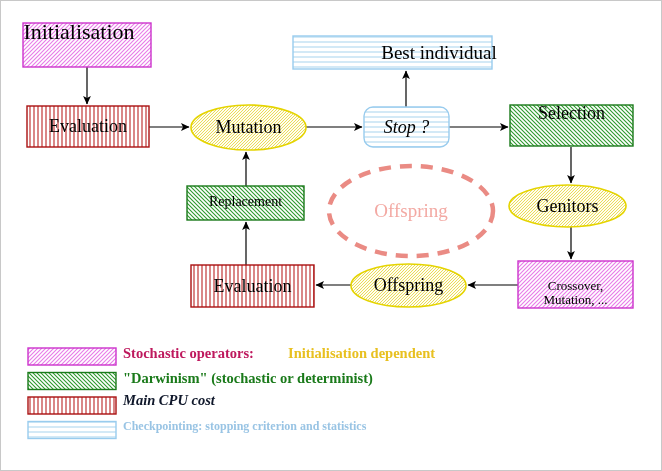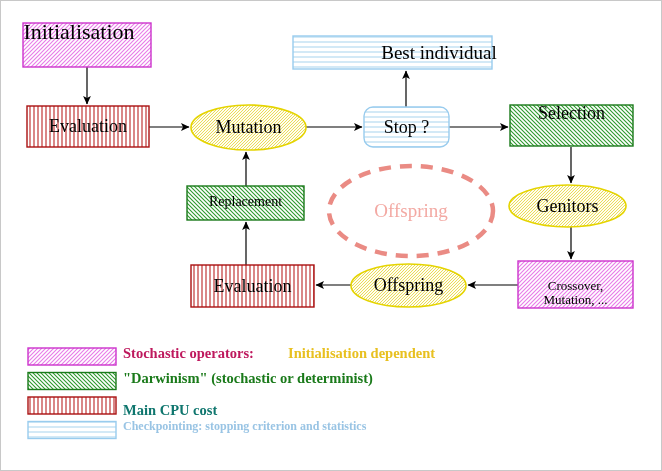--- a/index.html
+++ b/index.html
@@ -107,30 +107,30 @@
         <rect x="27" y="371.5" width="88" height="17" fill="url(#pat-diagonal-down-green)" stroke="#1a7a1a" stroke-width="1.4"></rect>
         <rect x="27" y="396" width="88" height="17" fill="url(#pat-vertical-red)" stroke="#aa1111" stroke-width="1.4"></rect>
         <rect x="27" y="420.5" width="88" height="17" fill="url(#pat-horizontal-blue)" stroke="#99ccee" stroke-width="1.4"></rect>
       </g>
   </svg>
   <div id="labels-layer">
       <div class="node-label" style="left: 22px; top: 9px; width: 112px; height: 44px; font-size: 22px;">Initialisation</div>
       <div class="node-label" style="left: 26px; top: 105px; width: 122px; height: 41px; font-size: 18px;">Evaluation</div>
       <div class="node-label" style="left: 190px; top: 104px; width: 115px; height: 45px; font-size: 18px;">Mutation</div>
       <div class="node-label" style="left: 292px; top: 35px; width: 238px; height: 33px; font-size: 19px; margin-left: 27px;">Best individual</div>
-      <div class="node-label" style="left: 363px; top: 106px; width: 85px; height: 40px; font-size: 18px;">Stop ?</div>
+      <div class="node-label" style="left: 363px; top: 106px; width: 85px; height: 40px; font-size: 18px; font-style: italic;">Stop ?</div>
       <div class="node-label" style="left: 509px; top: 92px; width: 123px; height: 41px; font-size: 18px;">Selection</div>
       <div class="node-label" style="left: 186px; top: 185px; width: 117px; height: 32px; font-size: 14px;">Replacement</div>
       <div class="node-label" style="left: 328px; top: 165px; width: 164px; height: 90px; font-size: 19px; color: rgb(243, 169, 163);">Offspring</div>
       <div class="node-label" style="left: 508px; top: 184px; width: 117px; height: 42px; font-size: 18px;">Genitors</div>
       <div class="node-label" style="left: 190px; top: 264px; width: 123px; height: 42px; font-size: 18px;">Evaluation</div>
       <div class="node-label" style="left: 350px; top: 263px; width: 115px; height: 43px; font-size: 18px;">Offspring</div>
       <div class="node-label" style="left: 517px; top: 260px; width: 115px; height: 64px; font-size: 13px;">Crossover,
 Mutation, ...</div>
     </div>
   <div id="legend-layer">
       <div class="legend-text" style="left: 122px; top: 344px; font-size: 14.5px; color: #be185d;">Stochastic operators:</div>
       <div class="legend-text" style="left: 287px; top: 344px; font-size: 14.5px; color: rgb(232, 192, 32);">Initialisation dependent</div>
       <div class="legend-text" style="left: 122px; top: 368.5px; font-size: 14.5px; color: rgb(26, 122, 26);">"Darwinism" (stochastic or determinist)</div>
-      <div class="legend-text" style="left: 122px; top: 401px; font-size: 14.5px; color: #0f766e;">Main CPU cost</div>
+      <div class="legend-text" style="left: 122px; top: 391px; font-size: 14.5px; color: #0f172a; font-style: italic;">Main CPU cost</div>
       <div class="legend-text" style="left: 122px; top: 417.5px; font-size: 12px; color: rgb(153, 196, 228);">Checkpointing: stopping criterion and statistics</div>
     </div>
 </div>
 
 </body></html>

